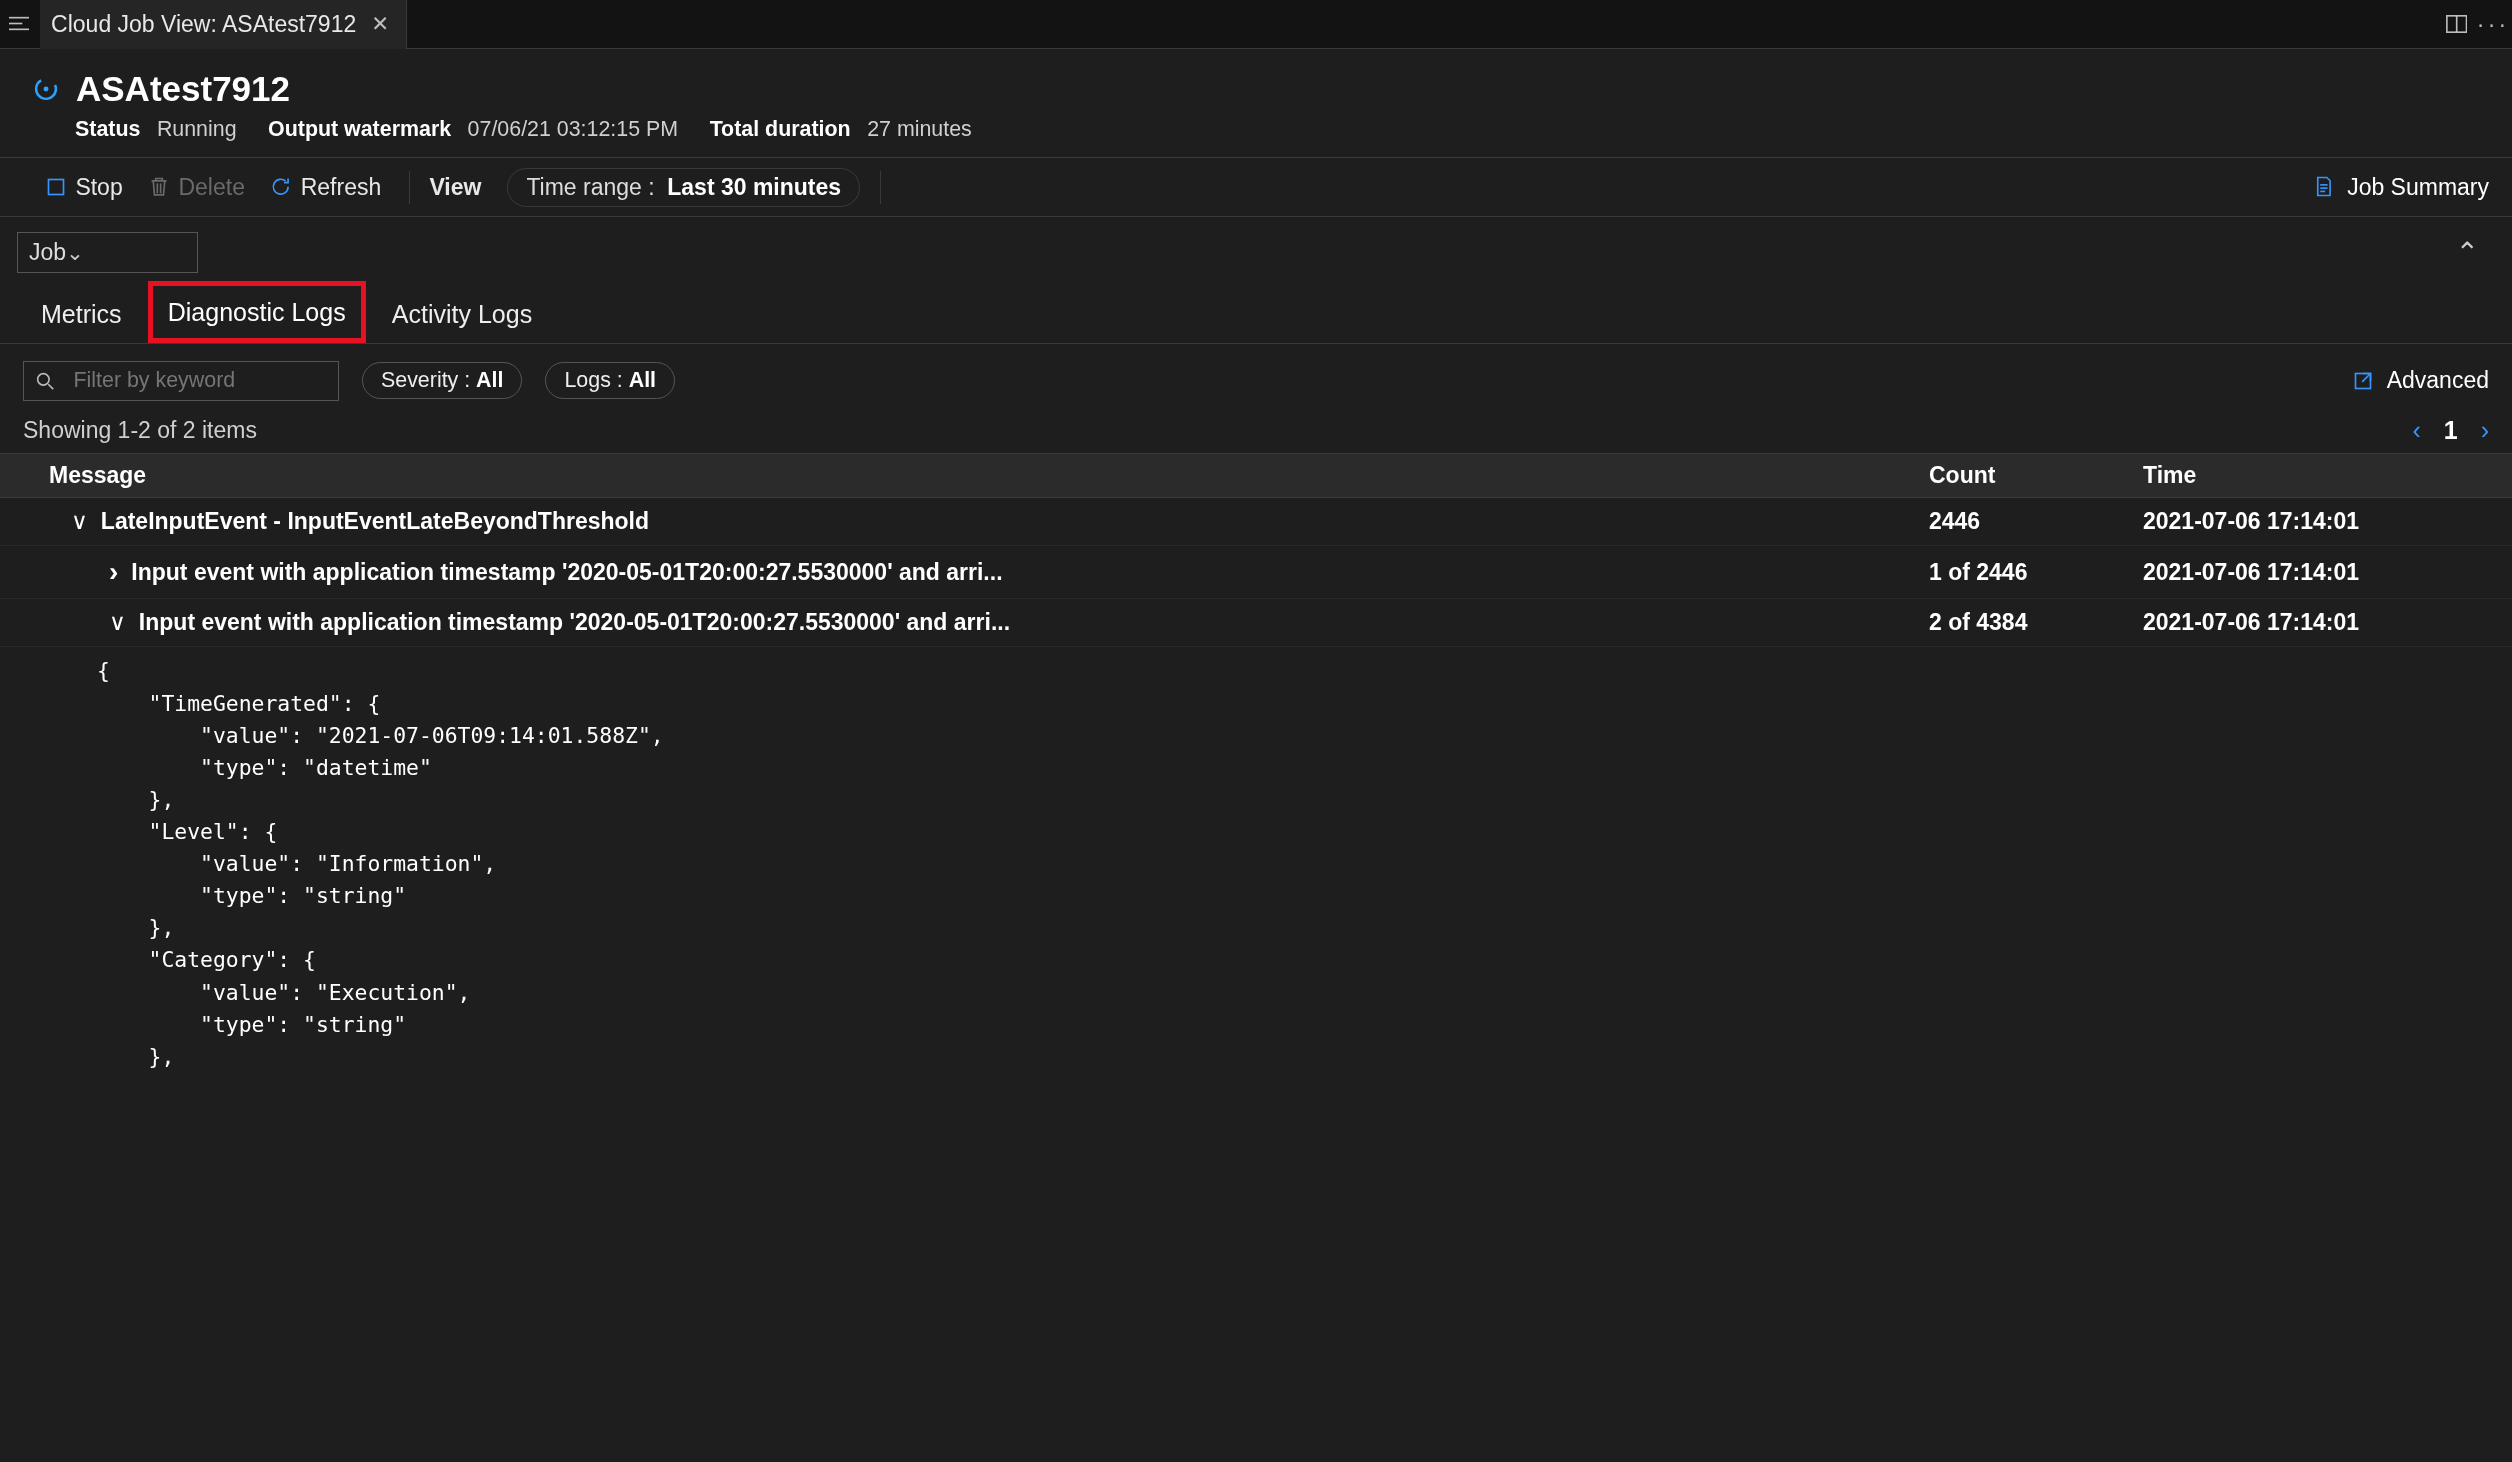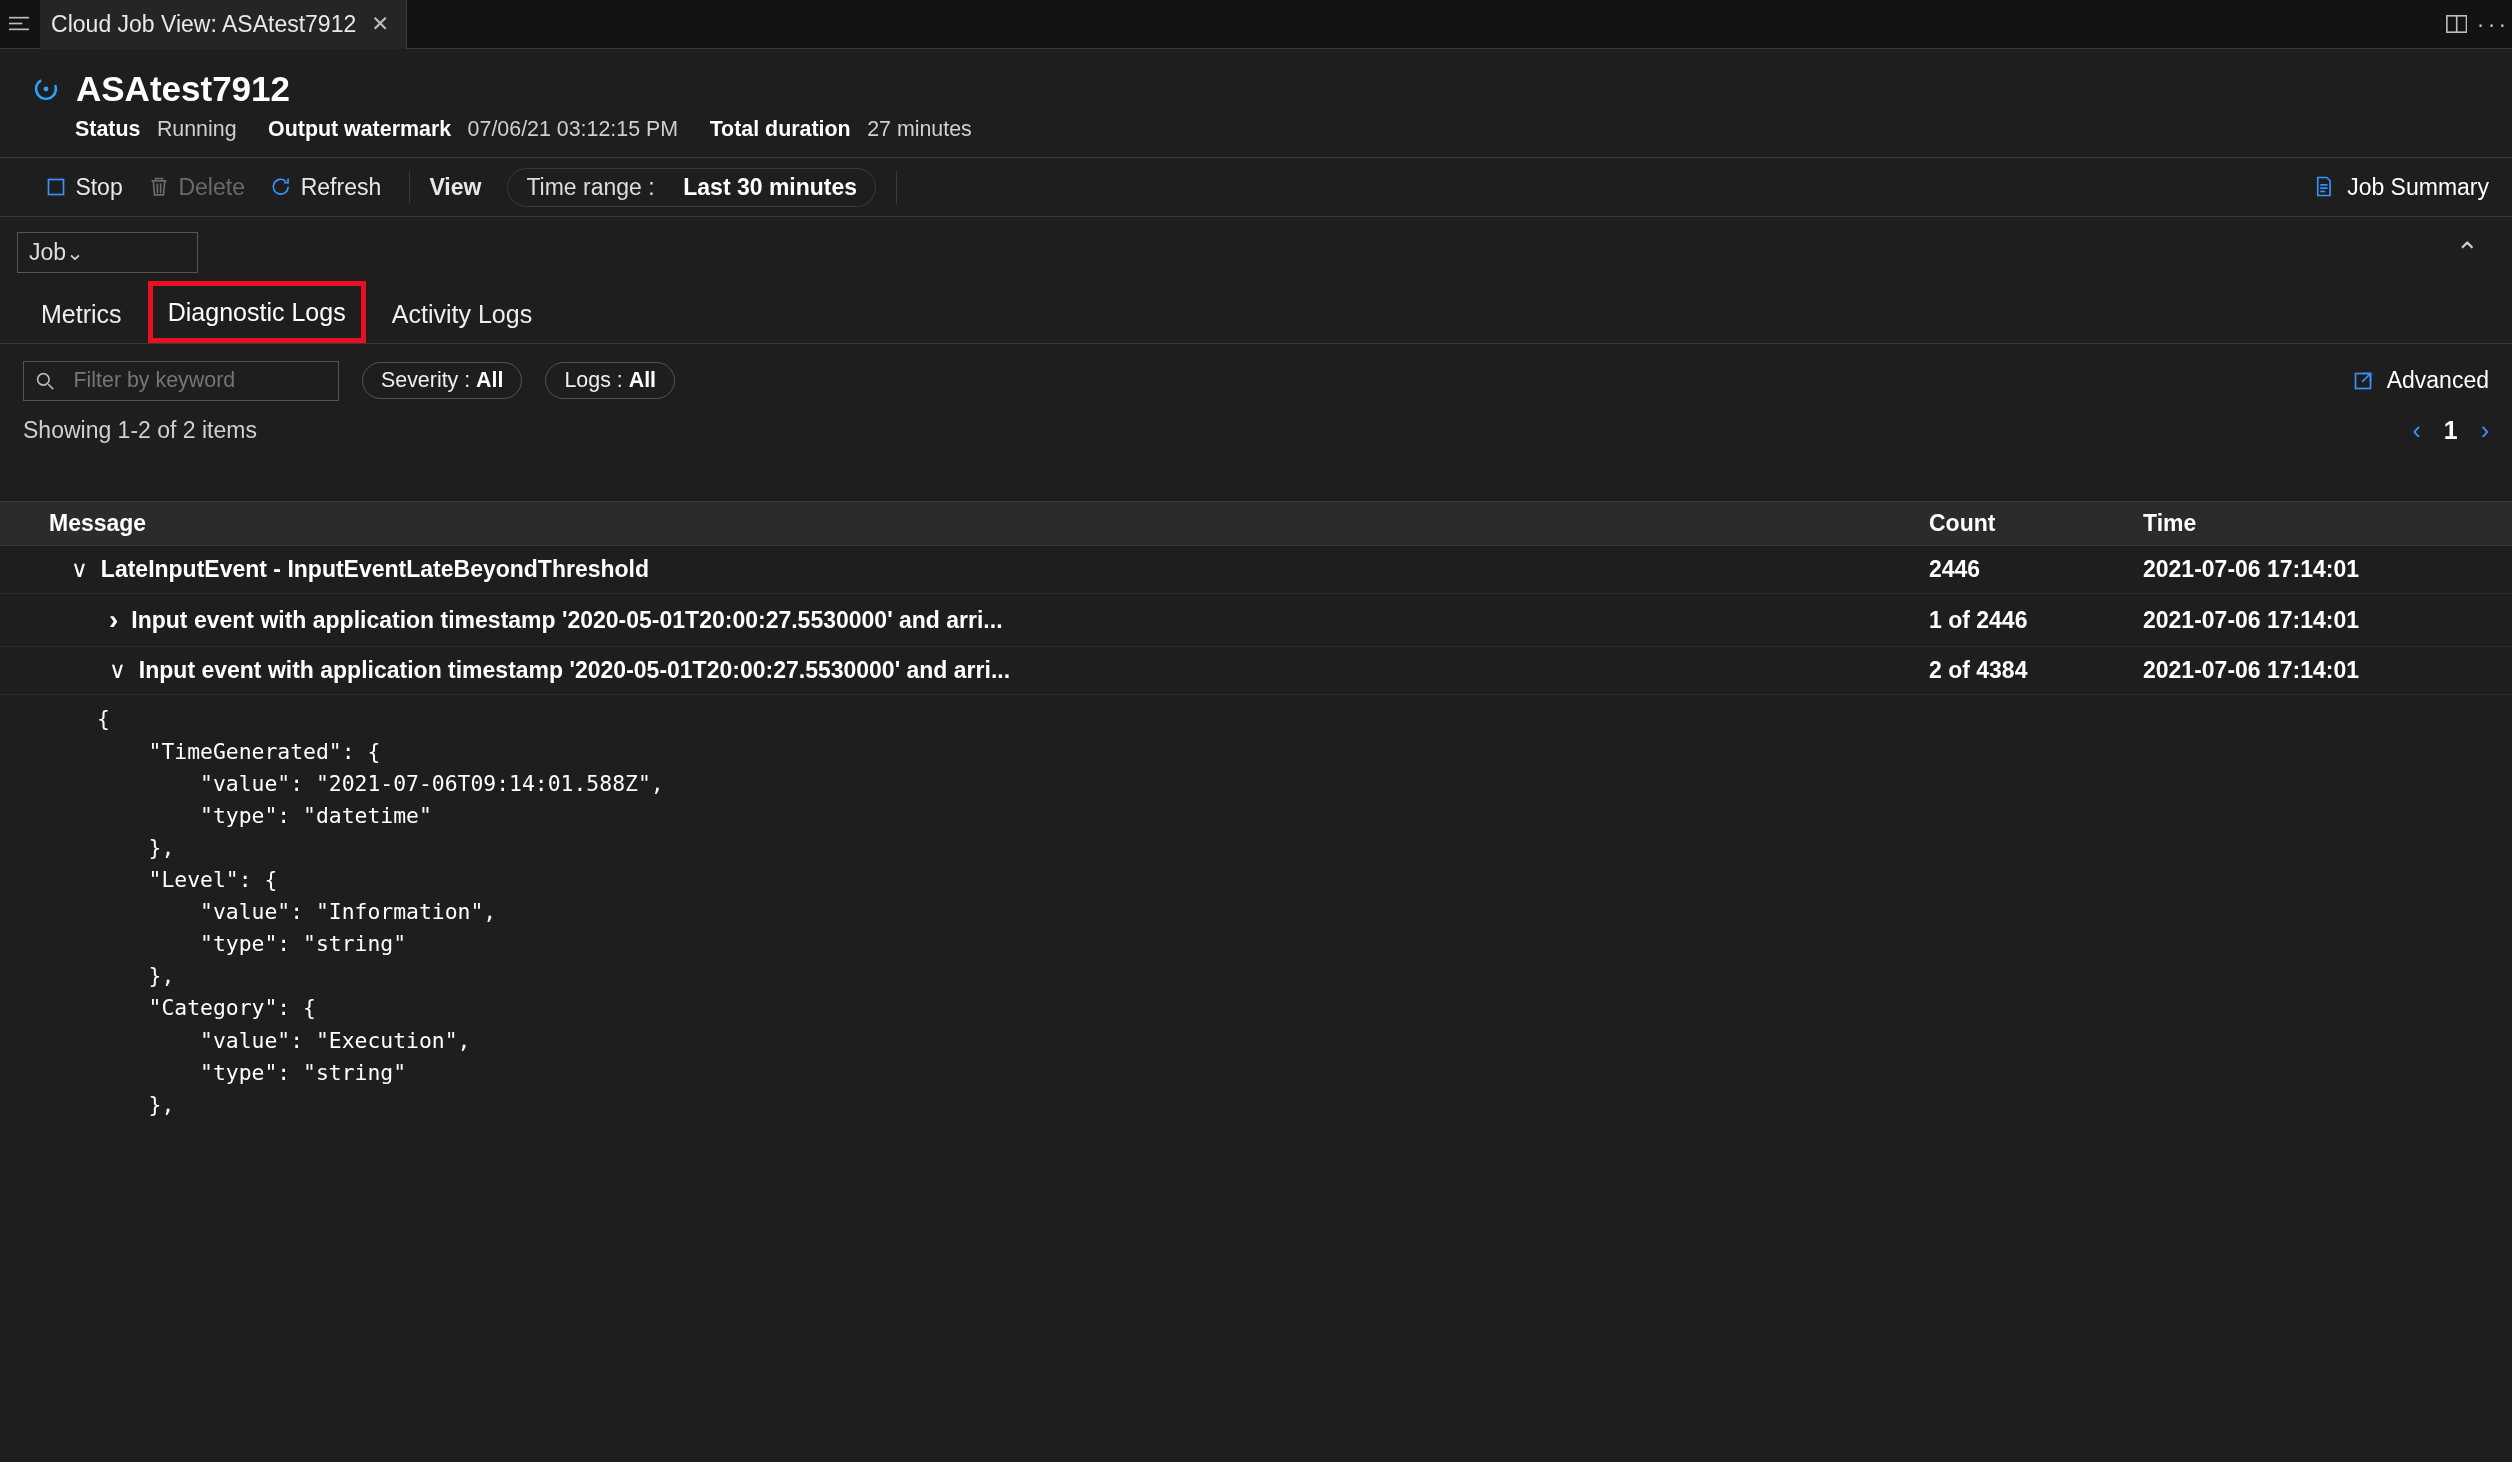--- a/index.html
+++ b/index.html
@@ -34,21 +34,21 @@
   .status-row .lbl { font-weight:600; color:#fff; }
   .status-row .val { color:#d0d0d0; margin-right:15px; }
 
   
   .toolbar { display:flex; align-items:center; height:59px; padding:0 23px; border-bottom:1.6px solid var(--line); background:var(--bg); }
   .toolbar .group { display:flex; align-items:center; gap:8.2px; padding:0 13px; }
   .toolbar .sep { width:0.8px; height:33px; background:var(--line); margin:0 6.6px; }
   .tool-btn { display:flex; align-items:center; gap:8.2px; padding:3.3px 8.2px; color:var(--text); cursor:pointer; }
   .tool-btn .tool-icon { width:23px; height:23px; display:inline-flex; align-items:center; justify-content:center; }
   .tool-btn.disabled { color:var(--disabled); cursor:default; }
-  .tool-pill { display:flex; align-items:center; gap:22px; border:1.6px solid var(--line); border-radius:33px; padding:5px 18px; color:var(--text); }
+  .tool-pill { display:flex; align-items:center; gap:6px; border:1.6px solid var(--line); border-radius:33px; padding:5px 18px; color:var(--text); }
   .tool-pill .pill-label { color:#ddd; margin-right:6.6px; }
   .tool-pill .pill-value { font-weight:700; color:#fff; }
   .toolbar .right { margin-left:auto; display:flex; align-items:center; gap:10px; color:var(--accent); }
   .toolbar .right .summary-icon { width:25px; height:25px; }
 
   
   .subbar { display:flex; align-items:center; padding:15px 16.5px 0 16.5px; }
   .select { display:flex; align-items:center; width:181px; height:41px; border:0.8px solid #555; padding:0 11.5px; color:#ddd; cursor:pointer; }
   .select .chev { font-size:21.4px; color:#ccc; }
   .subbar .collapse { margin-left:auto; color:#ccc; font-size:28px; padding:0 16.5px; cursor:pointer; }
@@ -67,21 +67,21 @@
   .pill .bold { font-weight:700; color:#fff; }
   .filter-row .right { margin-left:auto; display:flex; align-items:center; gap:14px; color:var(--accent); font-size:23px; cursor:pointer; }
 
   
   .line-info { display:flex; align-items:center; padding:6.6px 23px 8.2px 23px; color:#d0d0d0; }
   .line-info .pager { margin-left:auto; display:flex; align-items:center; gap:23px; font-size:25px; }
   .line-info .pager .page { font-weight:700; color:#fff; }
   .line-info .pager .nav { color:var(--accent); cursor:pointer; }
 
   
-  .thead { display:grid; grid-template-columns: 1fr 214px 346px; background:#2b2b2b; border-top:0.8px solid var(--line); border-bottom:0.8px solid var(--line); padding:8.2px 23px; color:#fff; font-weight:700; font-size:23px;margin-top:48px; }
+  .thead { display:grid; grid-template-columns: 1fr 214px 346px; background:#2b2b2b; border-top:0.8px solid var(--line); border-bottom:0.8px solid var(--line); padding:8.2px 23px; color:#fff; font-weight:700; font-size:23px; }
 
   
   .trow { display:grid; grid-template-columns: 1fr 214px 346px; padding:10px 23px; color:#fff; font-size:23px; border-bottom:0.8px solid #2a2a2a; align-items:center; }
   .trow .msg { display:flex; align-items:center; gap:13px; }
   .indent-1 { padding-left:48px; }
   .indent-2 { padding-left:86px; }
   .chev-down::before { content:"\2228"; font-size:23px; color:#fff; }
   .chev-right::before { content:"\203A"; font-size:28px; color:#fff; font-weight:700; }
   .bold { font-weight:700; }
 

